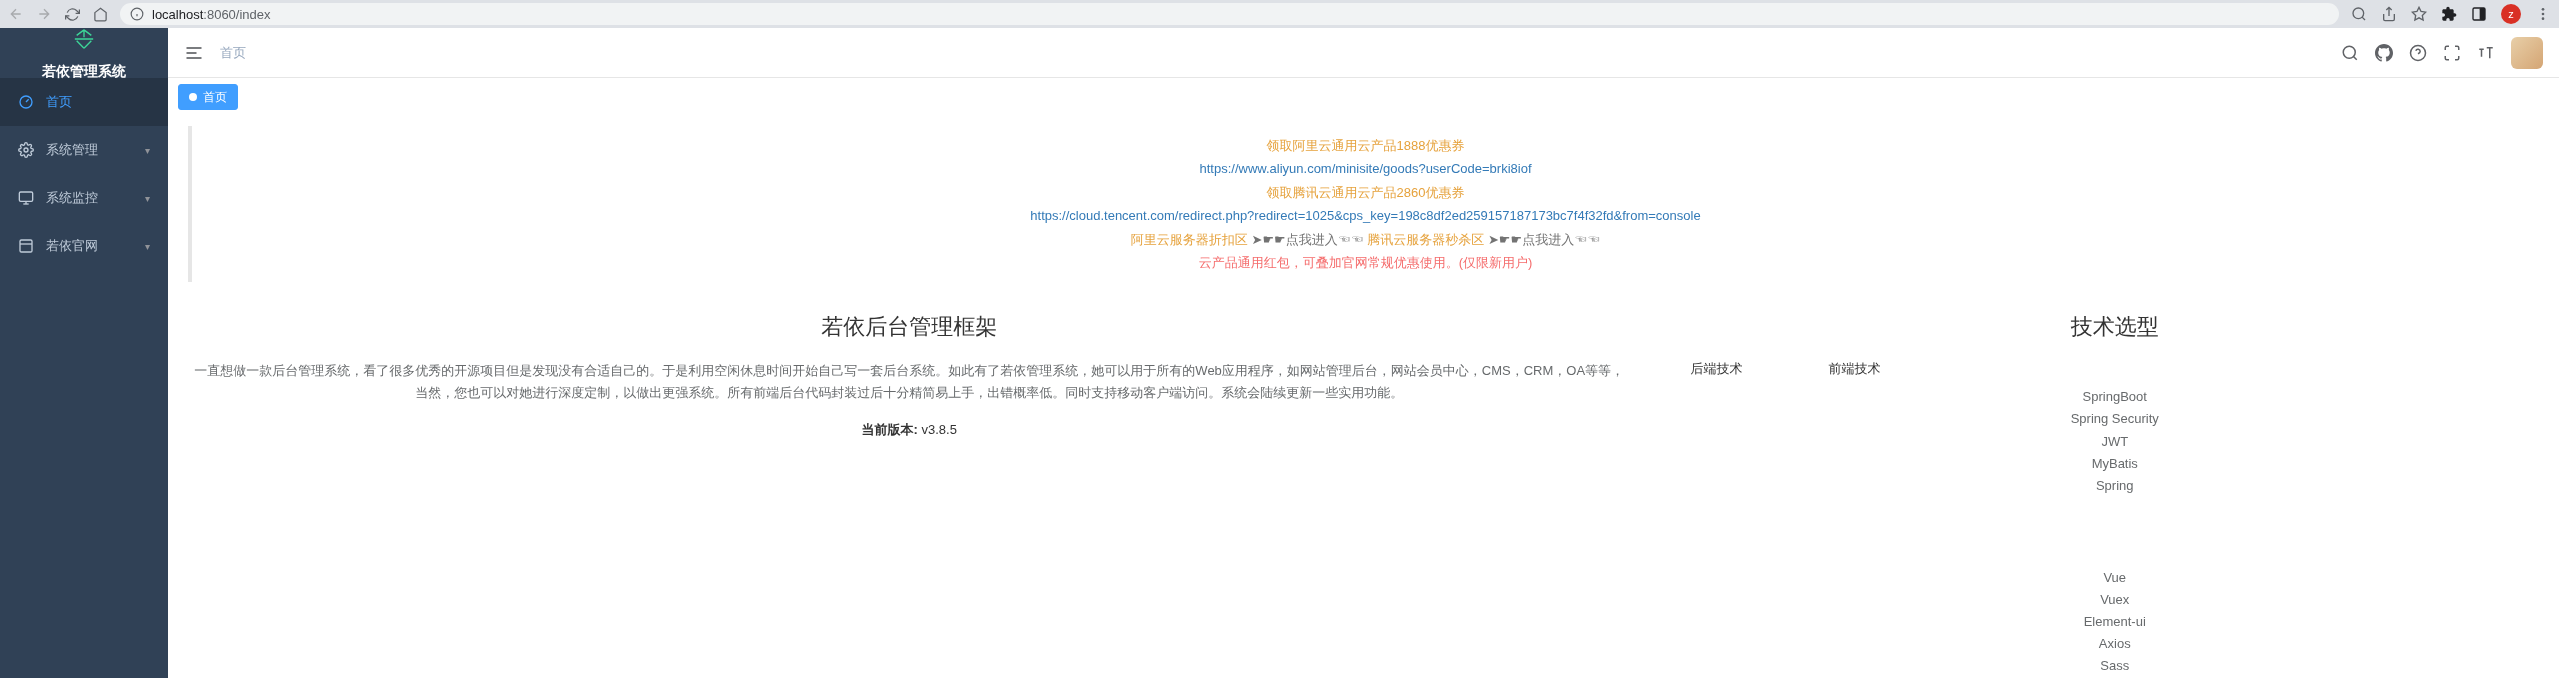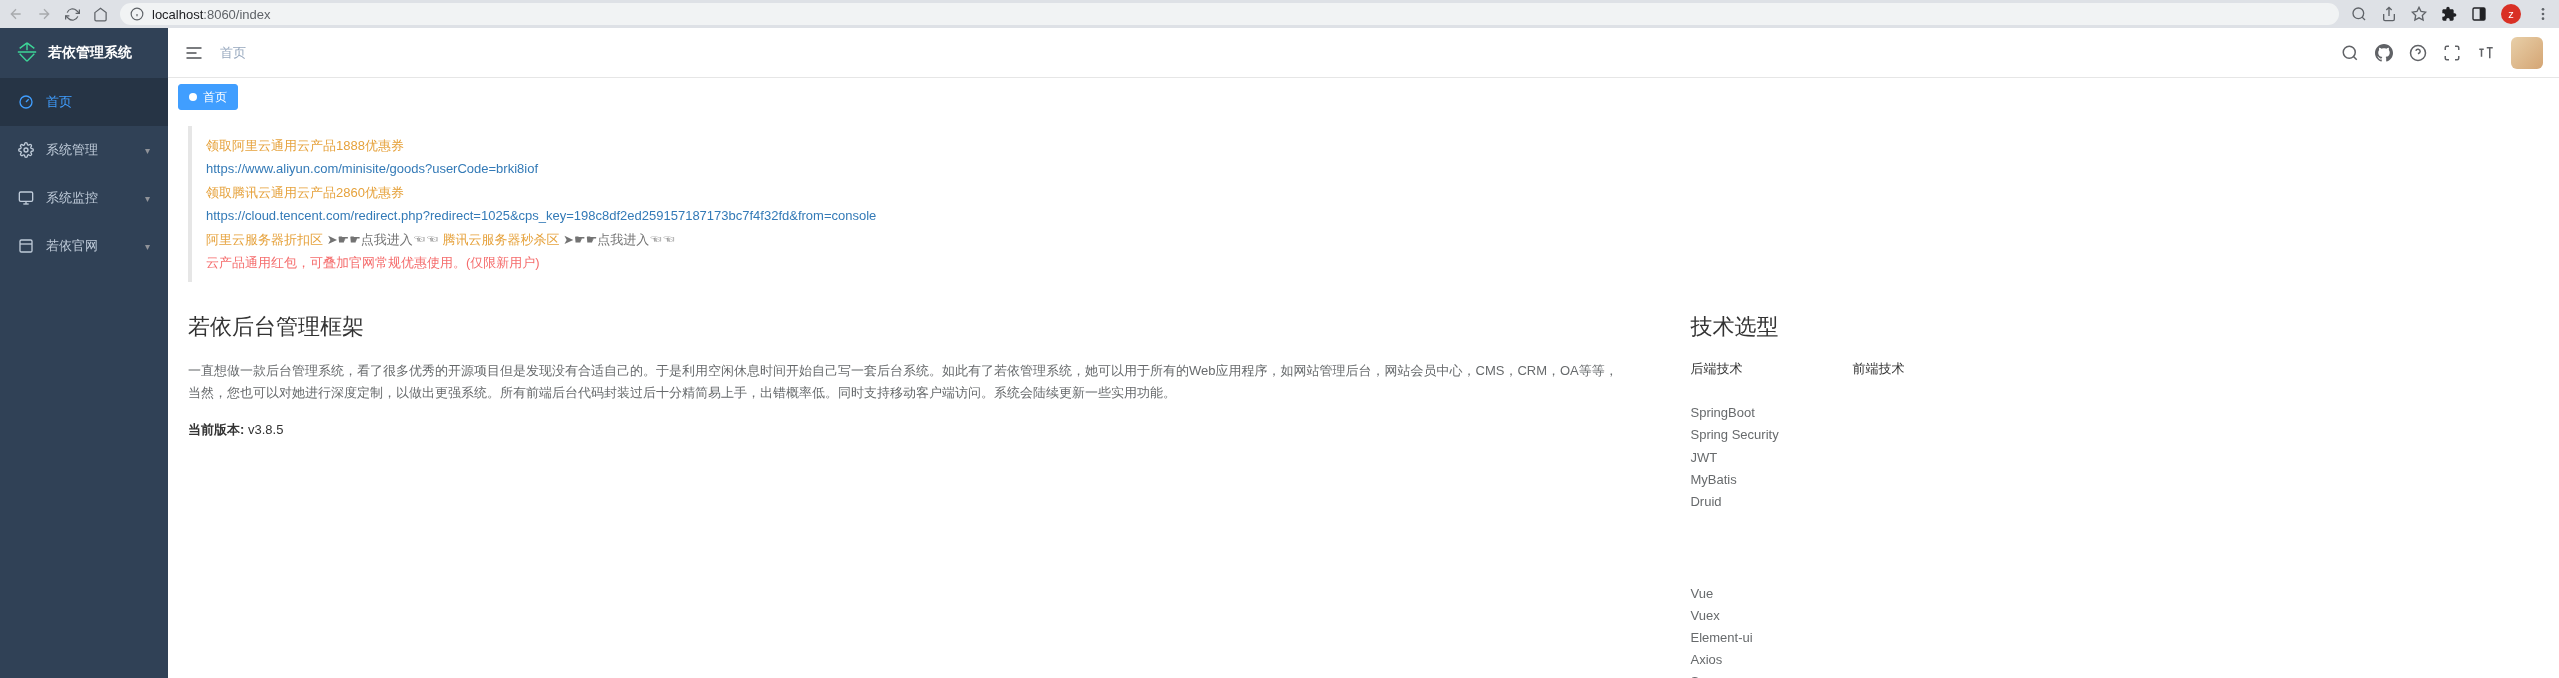--- a/index.html
+++ b/index.html
@@ -13,21 +13,21 @@
     .url-bar .host { color: #202124; }
     .url-bar .path { color: #5f6368; }
     .chrome-right { display: flex; align-items: center; gap: 14px; color: #5f6368; }
     .chrome-avatar { width: 20px; height: 20px; border-radius: 50%; background: #d93025; color: #fff; display: flex; align-items: center; justify-content: center; font-size: 11px; }
     
     
     .app { display: flex; height: calc(100vh - 28px); min-height: 400px; }
     
     
     .sidebar { width: 168px; background: #304156; color: #bfcbd9; flex-shrink: 0; }
-    .logo { height: 50px; display: flex; align-items: center; padding: 0 16px; gap: 10px; }
+    .logo { height: 50px; display: flex; align-items: center; padding: 0 16px; gap: 10px; flex-direction: column; }
     .logo-icon { color: #3dd598; }
     .logo-text { color: #fff; font-size: 14px; font-weight: 600; }
     .menu-item { height: 48px; display: flex; align-items: center; padding: 0 18px; gap: 12px; cursor: pointer; color: #bfcbd9; font-size: 13px; }
     .menu-item.active { color: #409eff; background: #263445; }
     .menu-item .icon { width: 16px; display: flex; justify-content: center; }
     .menu-item .chevron { margin-left: auto; color: #909399; font-size: 10px; }
     
     
     .main { flex: 1; background: #fff; display: flex; flex-direction: column; overflow: hidden; }
     
@@ -39,37 +39,37 @@
     .topbar-icon { width: 18px; height: 18px; cursor: pointer; display: flex; align-items: center; justify-content: center; }
     .user-avatar { width: 32px; height: 32px; border-radius: 6px; background: linear-gradient(135deg, #e8cfa8, #d4a574); }
     
     
     .tabs { padding: 6px 10px; display: flex; gap: 4px; }
     .tab { display: inline-flex; align-items: center; gap: 6px; height: 26px; padding: 0 10px; border: 1px solid #d8dce5; border-radius: 3px; font-size: 12px; cursor: pointer; background: #fff; }
     .tab.active { background: #409eff; color: #fff; border-color: #409eff; }
     .tab-dot { width: 8px; height: 8px; border-radius: 50%; background: #fff; }
     
     
-    .content { flex: 1; padding: 10px 20px; overflow: auto; }
+    .content { flex: 1; padding: 10px 20px; overflow: auto; text-align: center; }
     .promo-block { border-left: 4px solid #e6e6e6; padding: 8px 14px; margin-bottom: 30px; line-height: 1.8; font-size: 13px; }
     .promo-orange { color: #e6a23c; }
     .promo-link { color: #337ab7; }
     .promo-red { color: #f56c6c; }
     .promo-pointer { color: #737373; }
     
     .info-row { display: flex; gap: 60px; }
     .intro-col { flex: 1.7; }
     .tech-col { flex: 1; }
     
     h2 { font-size: 22px; font-weight: 400; margin-bottom: 18px; color: #333; }
     .intro-text { color: #676a6c; font-size: 13px; line-height: 1.7; margin-bottom: 16px; }
     .version-line { font-size: 13px; }
     .version-line b { font-weight: 600; }
     
-    .tech-labels { display: flex; gap: 110px; margin-bottom: 24px; font-size: 13px; color: #333; }
+    .tech-labels { display: flex; gap: 86px; margin-bottom: 8px; font-size: 13px; color: #333; }
     .tech-lists { display: flex; gap: 70px; font-size: 13px; color: #676a6c; line-height: 1.7; flex-direction: column; }
     .tech-lists > div { min-width: 110px; }
   </style>
 </head>
 <body>
 
 <div class="browser-chrome">
   <div class="nav-btn disabled">
     <svg width="16" height="16" viewBox="0 0 24 24" fill="none" stroke="currentColor" stroke-width="2">
         <path d="M19 12H5M12 19l-7-7 7-7"></path>
@@ -258,21 +258,21 @@
           <div class="tech-labels">
             <span>后端技术</span>
             <span>前端技术</span>
           </div>
           <div class="tech-lists">
             <div>
               <div>SpringBoot</div>
               <div>Spring Security</div>
               <div>JWT</div>
               <div>MyBatis</div>
-              <div>Druid</div>
+              <div>Spring</div>
             </div>
             <div>
               <div>Vue</div>
               <div>Vuex</div>
               <div>Element-ui</div>
               <div>Axios</div>
               <div>Sass</div>
             </div>
           </div>
         </div>

